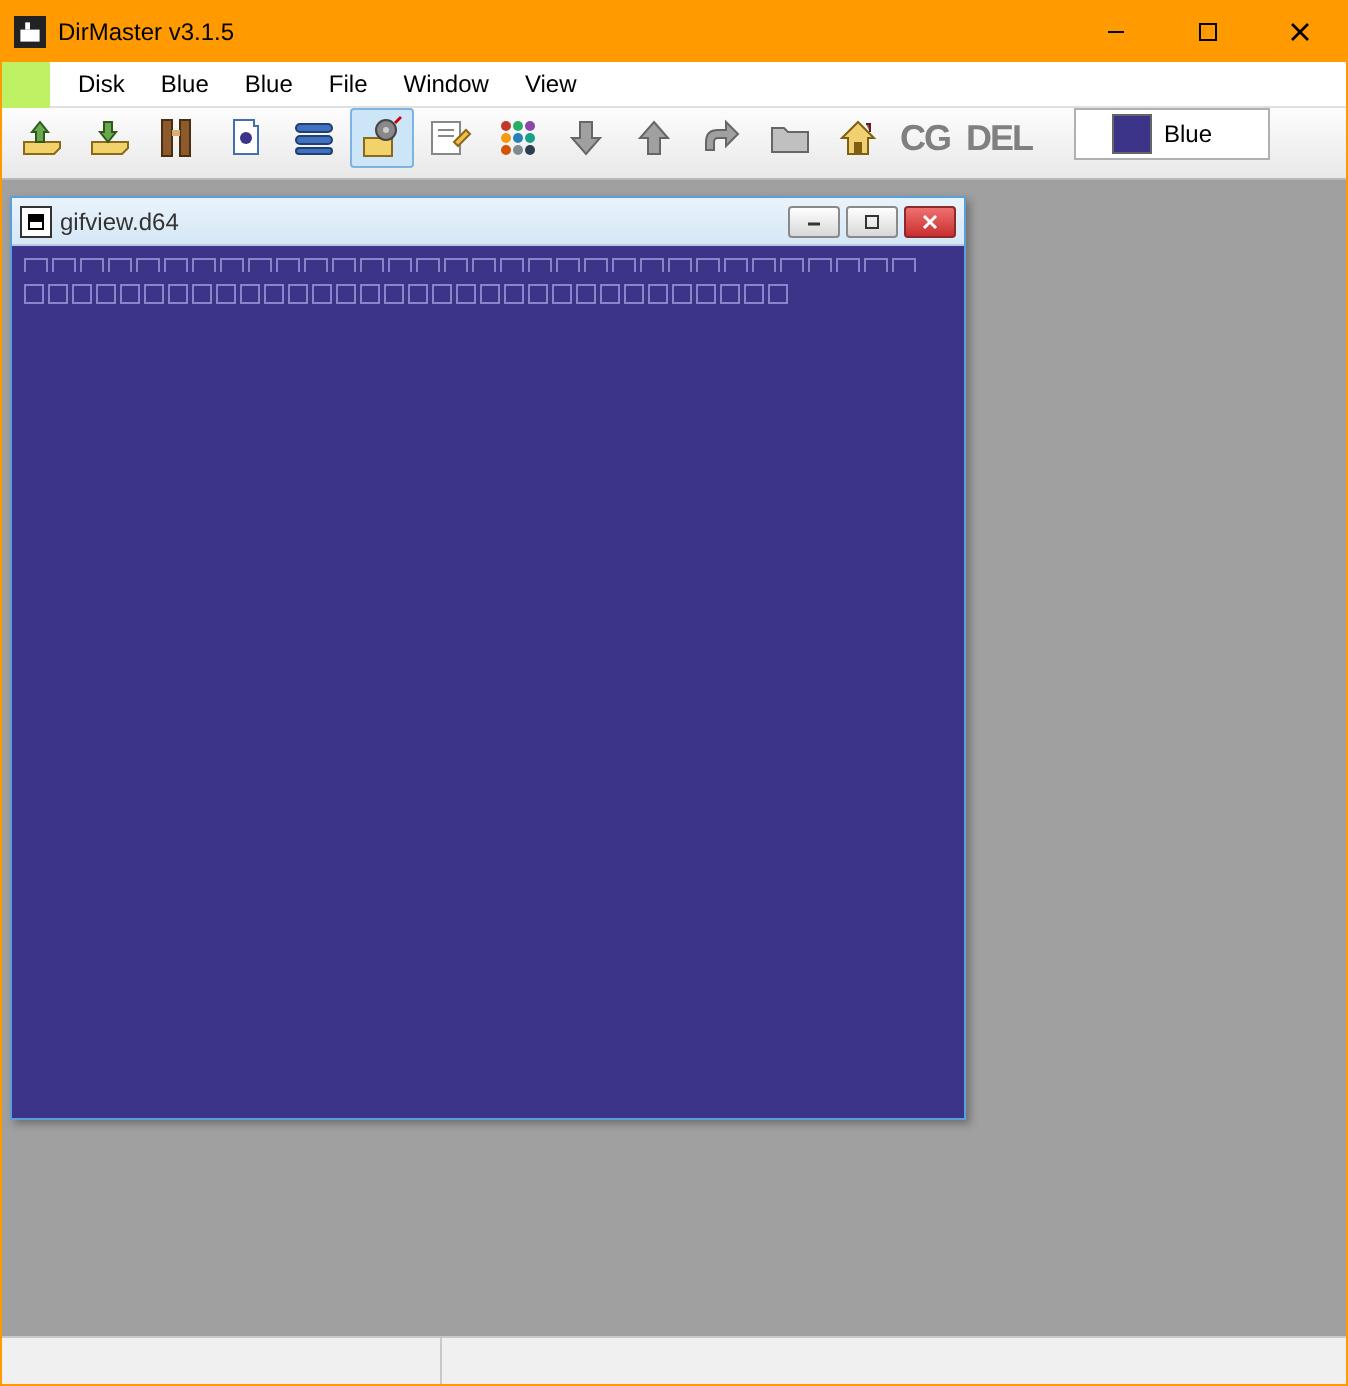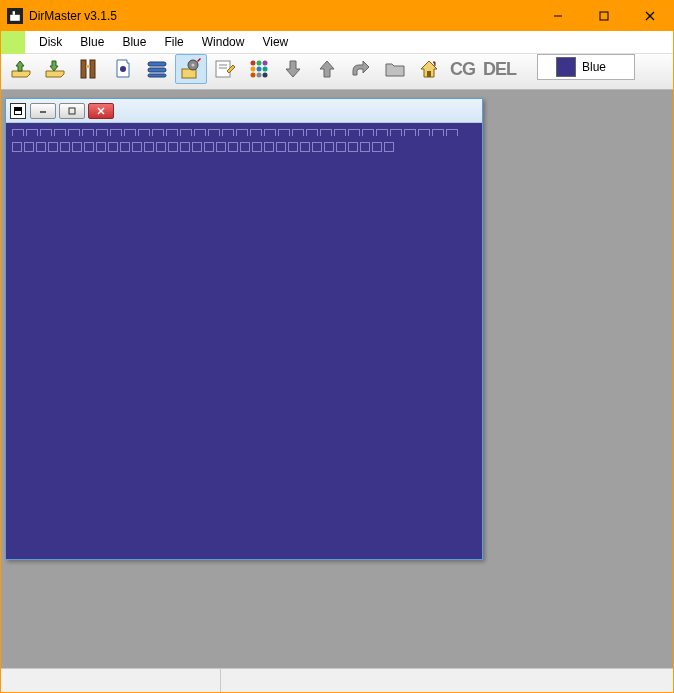--- a/index.html
+++ b/index.html
@@ -261,20 +261,21 @@
 
   <div class="mdi-area">
     <div class="child-window">
       <div class="child-titlebar">
         <span class="doc-icon">
           <svg width="10" height="10" viewBox="0 0 10 10">
               <rect x="1" y="1" width="8" height="8" fill="#000"></rect>
               <rect x="2" y="5" width="6" height="3" fill="#fff"></rect>
             </svg>
         </span>
+        <span class="child-title-text">gifview.d64</span>
         <div class="child-btns">
           <div class="cw-btn">
             <svg width="10" height="8">
                 <line x1="2" y1="5" x2="8" y2="5" stroke="#333" stroke-width="1.5"></line>
               </svg>
           </div>
           <div class="cw-btn">
             <svg width="10" height="8">
                 <rect x="2" y="1" width="6" height="6" fill="none" stroke="#333"></rect>
               </svg>

